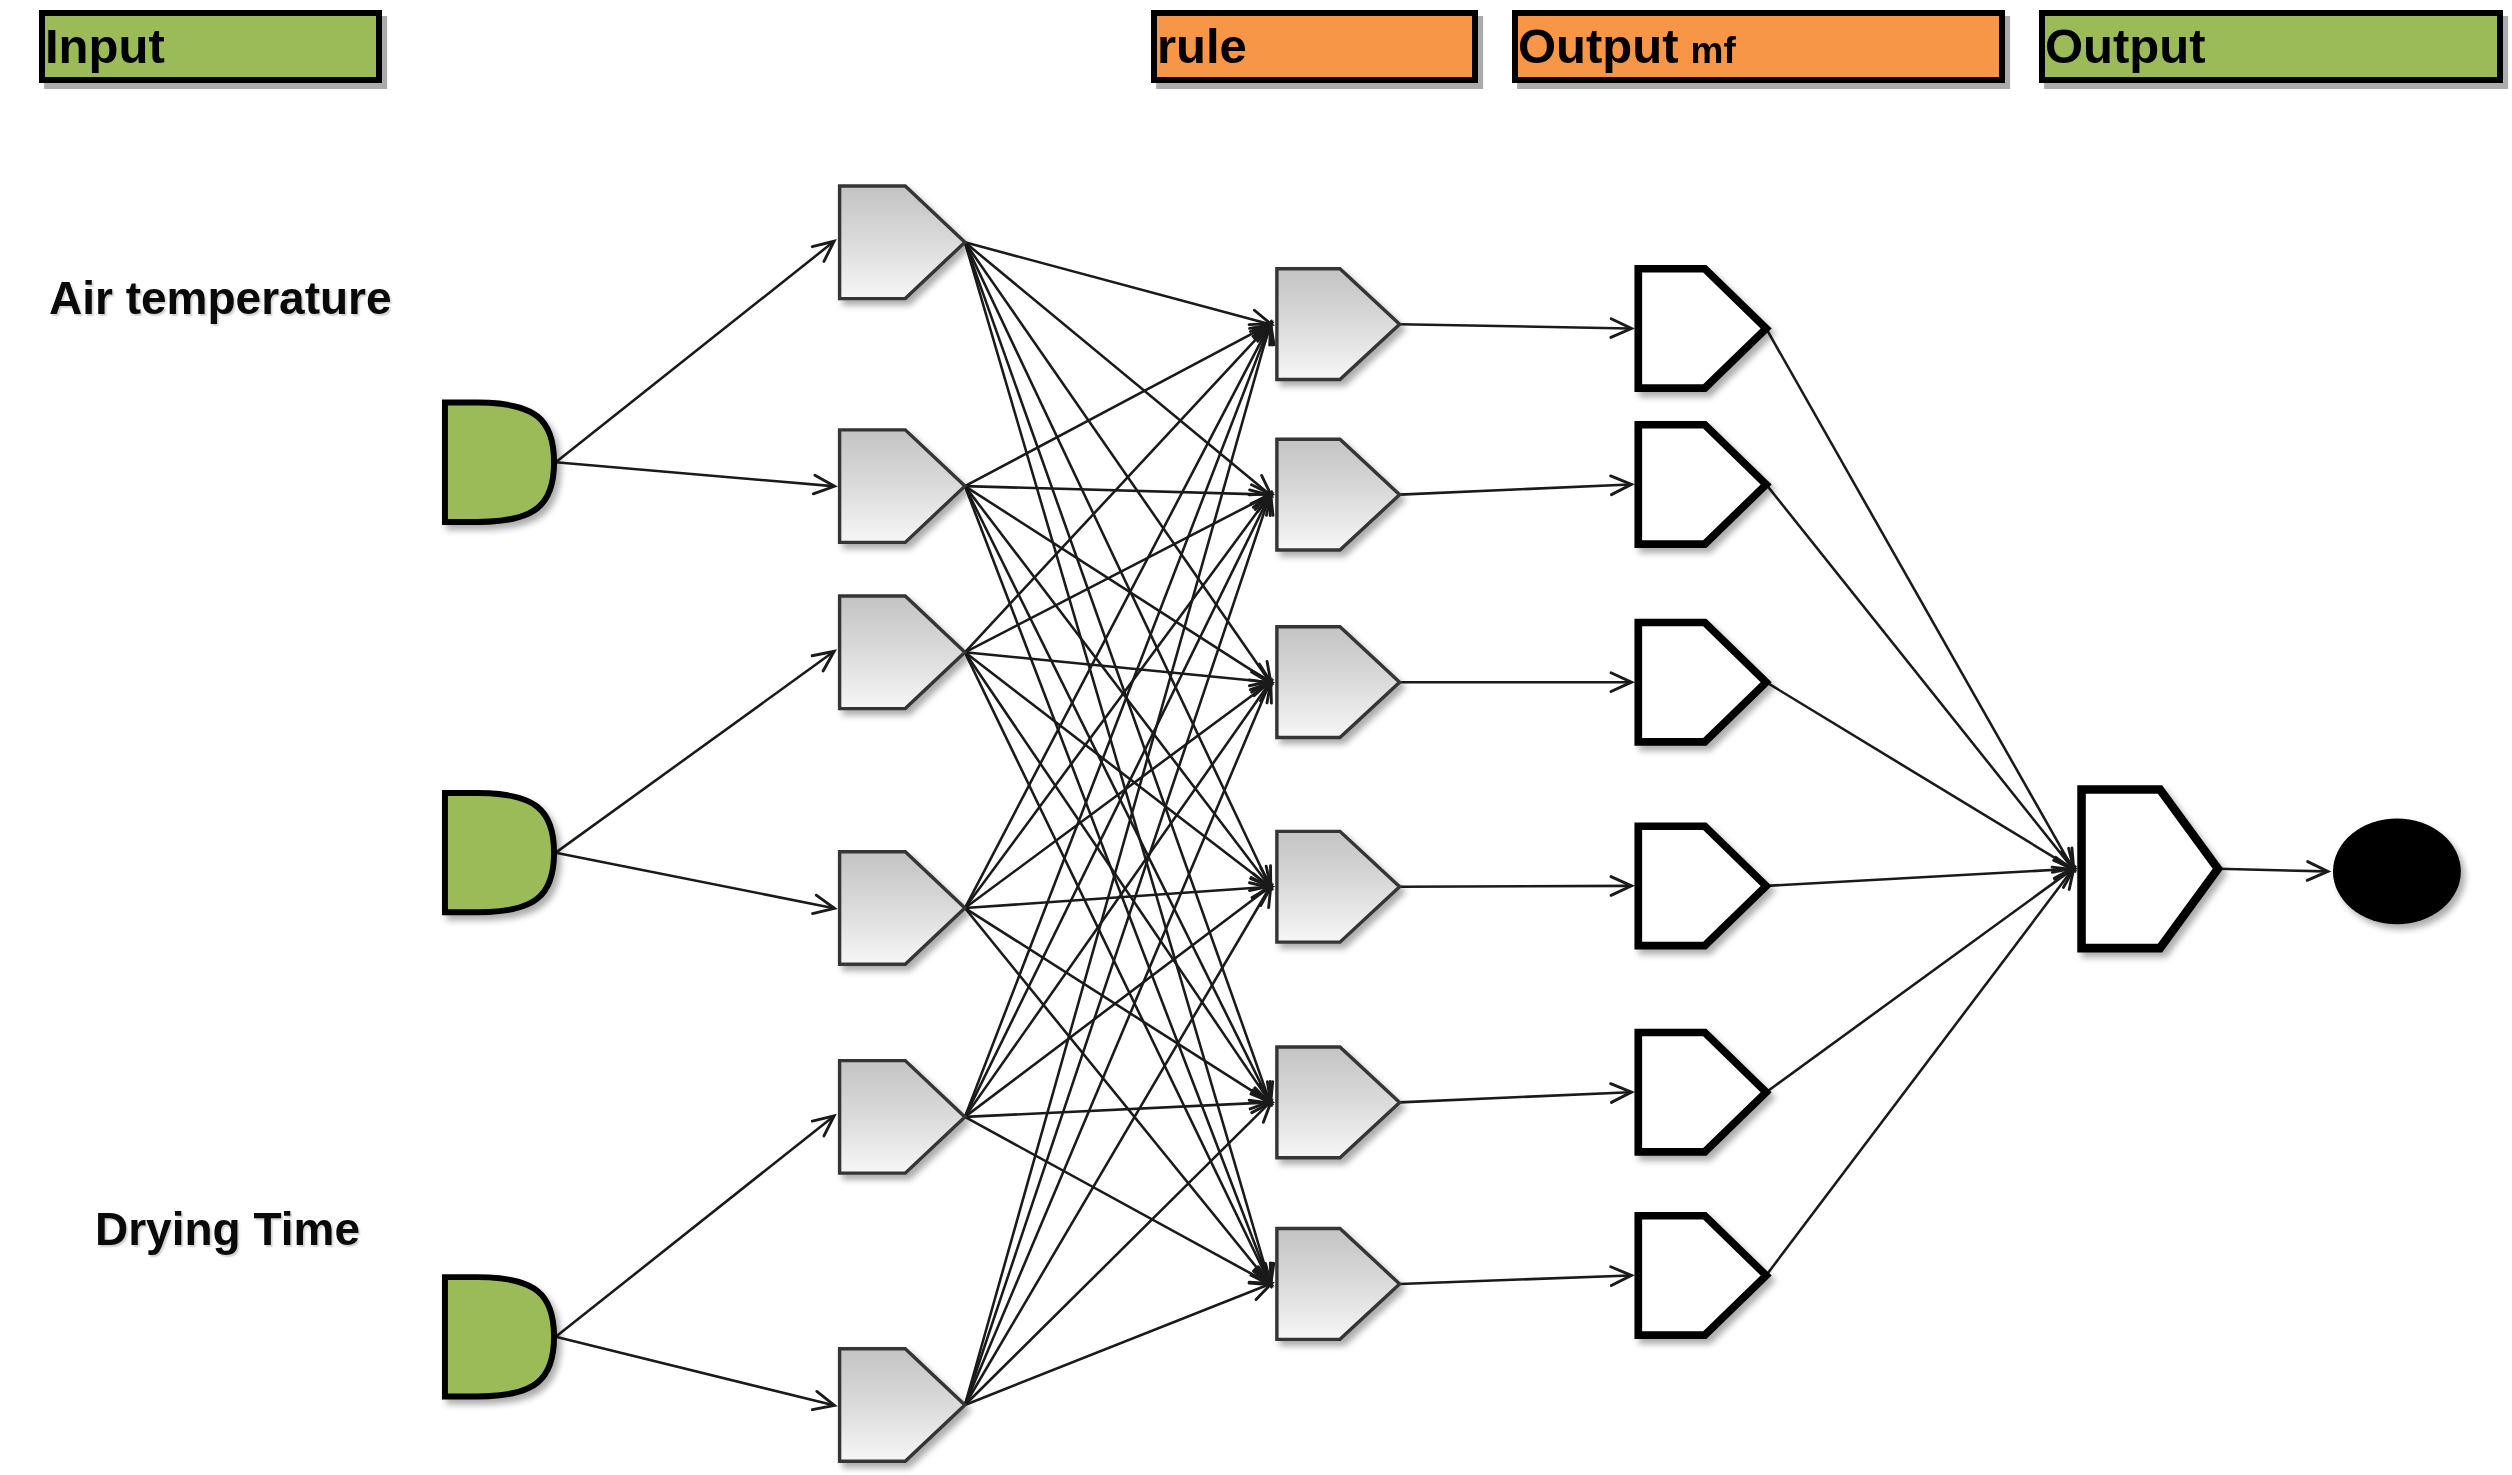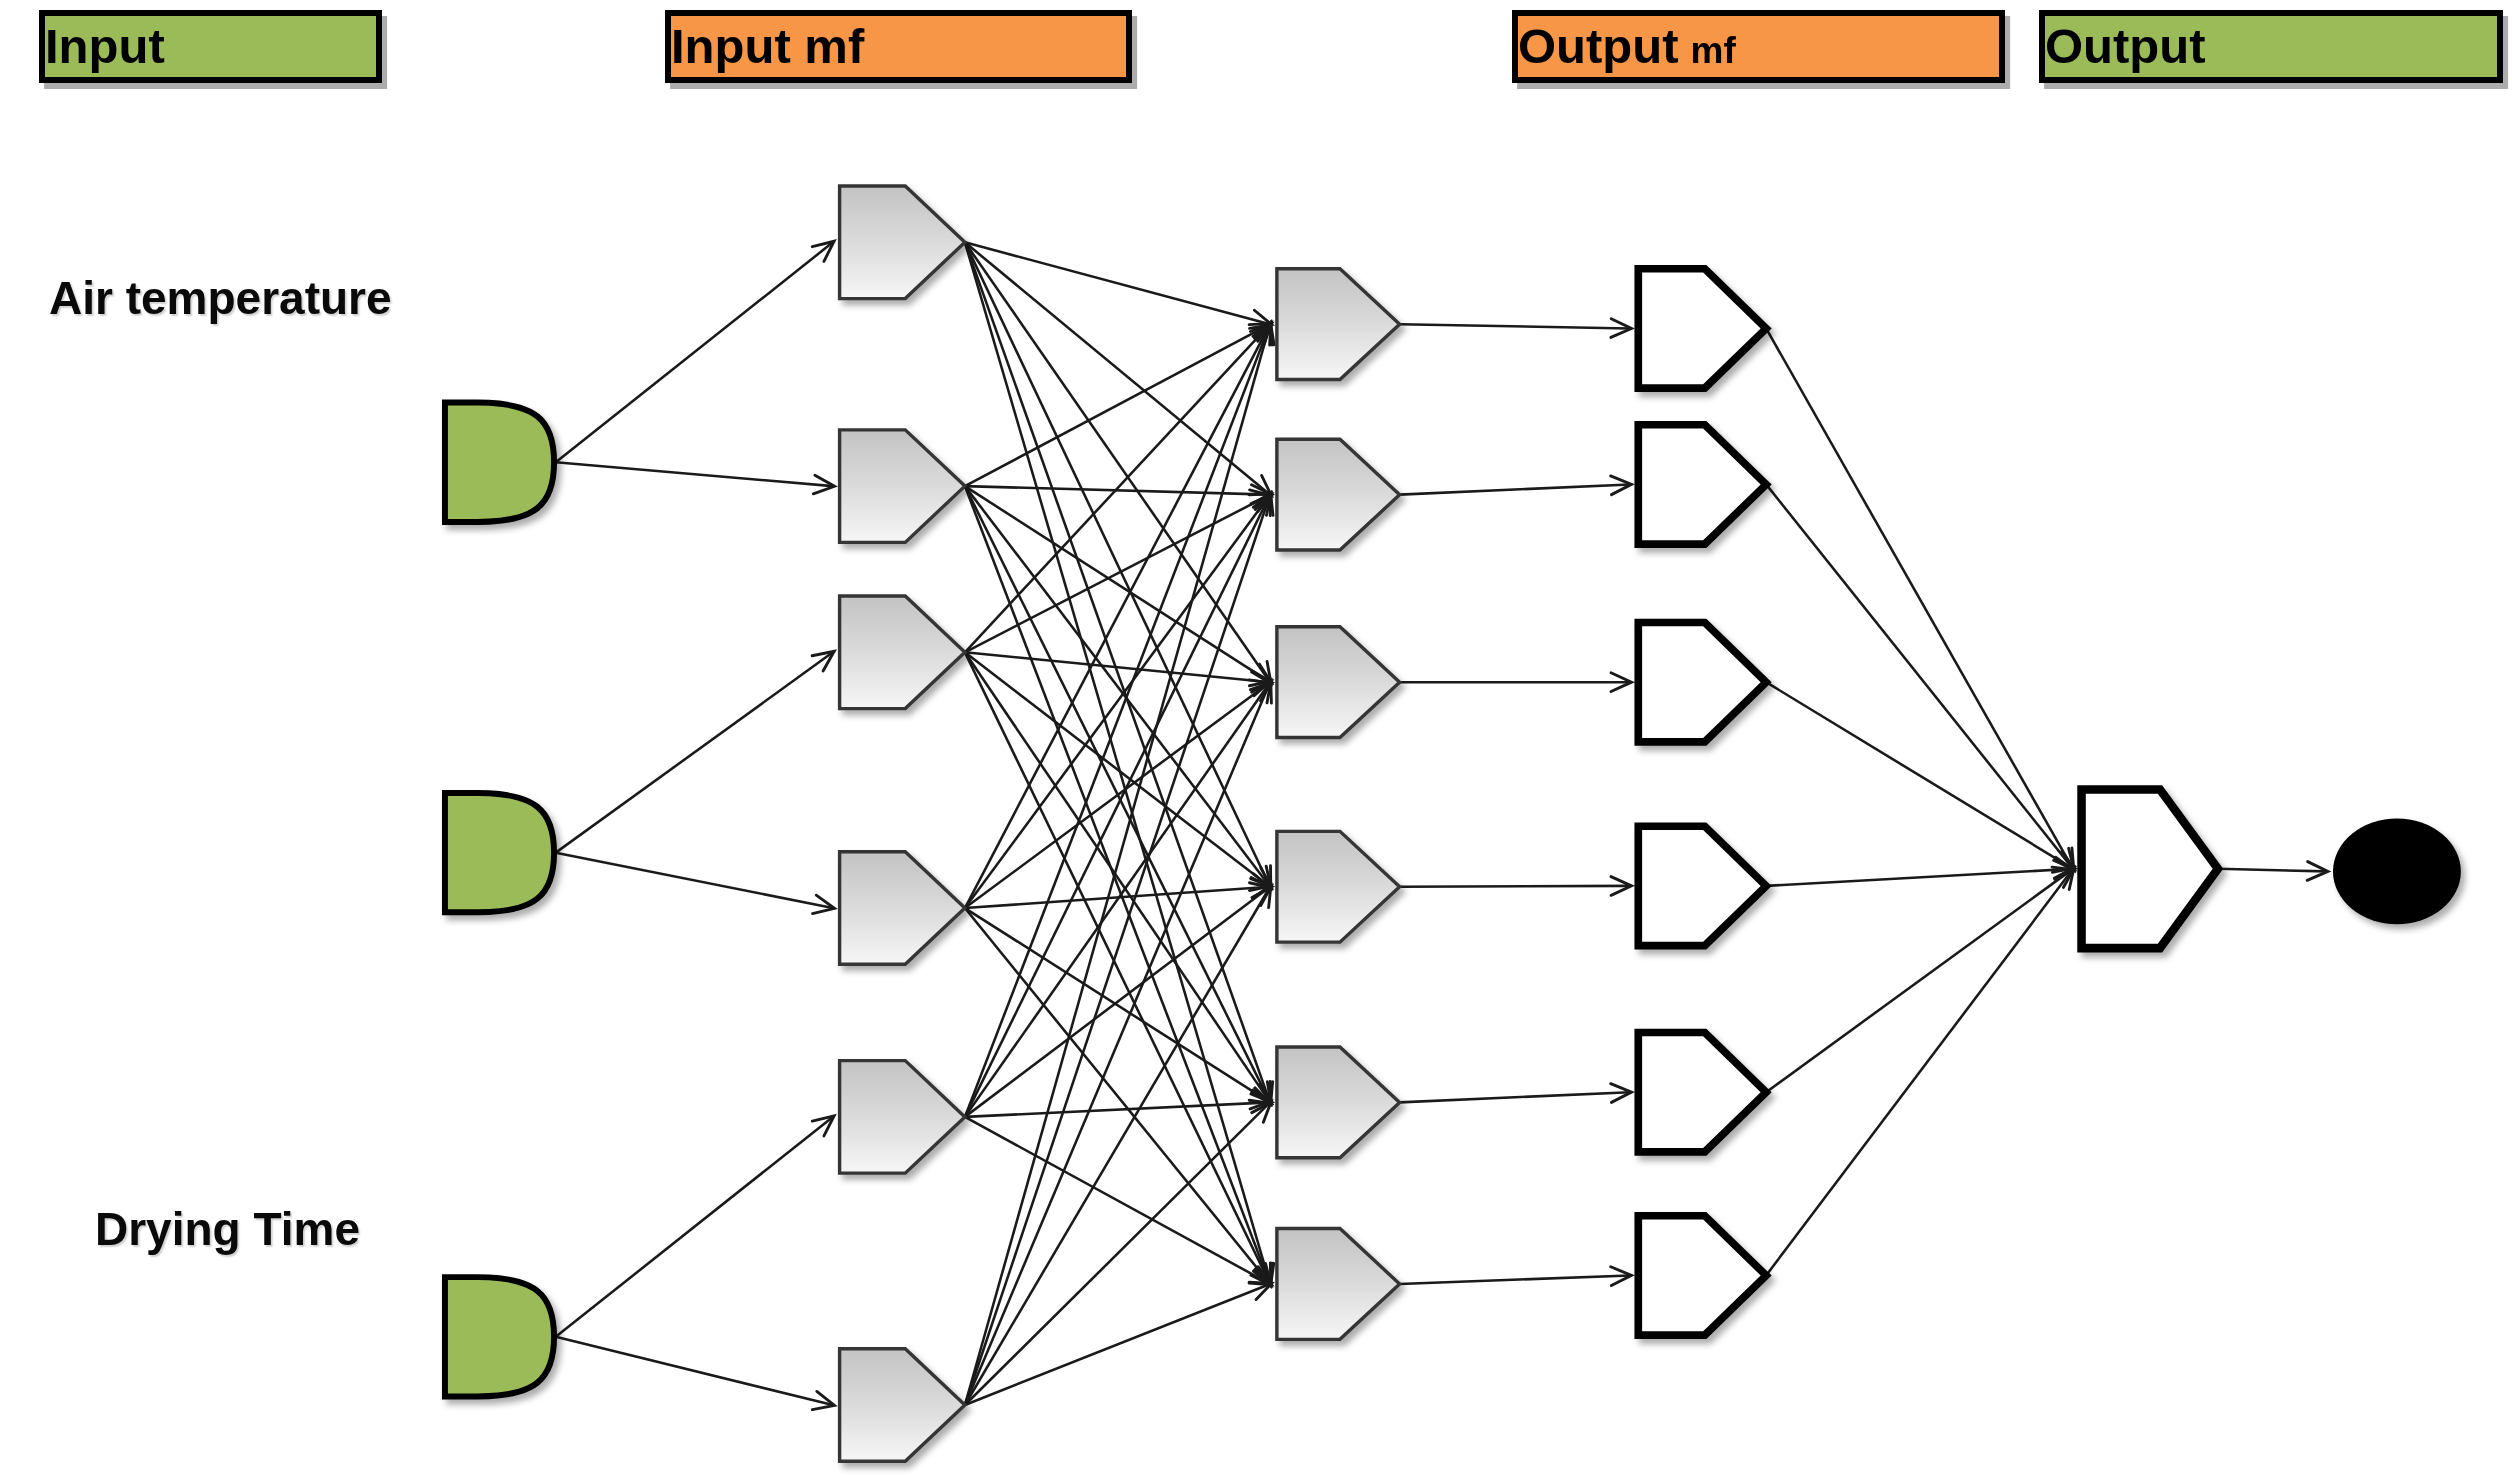--- a/index.html
+++ b/index.html
@@ -115,22 +115,22 @@
       <path d="M 2442,926 L 2534,926 L 2602,1019 L 2534,1112 L 2442,1112 Z" fill="#ffffff" stroke="#000000" stroke-width="10" stroke-linejoin="miter" filter="url(#sh)"></path>
       <path d="M 522,472 L 560,472 C 628,472 650,492 650,542 C 650,592 628,612 560,612 L 522,612 Z" fill="#9BBB59" stroke="#000000" stroke-width="7" filter="url(#sh)"></path>
       <path d="M 522,930 L 560,930 C 628,930 650,950 650,1000 C 650,1050 628,1070 560,1070 L 522,1070 Z" fill="#9BBB59" stroke="#000000" stroke-width="7" filter="url(#sh)"></path>
       <path d="M 522,1498 L 560,1498 C 628,1498 650,1518 650,1568 C 650,1618 628,1638 560,1638 L 522,1638 Z" fill="#9BBB59" stroke="#000000" stroke-width="7" filter="url(#sh)"></path>
       <ellipse cx="2812" cy="1022" rx="75" ry="62" fill="#000000" filter="url(#sh)"></ellipse>
     </svg>
 
   <div class="hdr" style="left: 39px; width: 343px; background: rgb(155, 187, 89);">
     <span>Input</span>
   </div>
-  <div class="hdr" style="left: 665px; width: 467px; background: rgb(247, 150, 70);">
-    <span>Input mf</span>
+  <div class="hdr" style="left: 1151px; width: 327px; background: rgb(247, 150, 70);">
+    <span>rule</span>
   </div>
   <div class="hdr" style="left: 1512px; width: 493px; background: rgb(247, 150, 70);">
     <span>Output</span>
     <span class="suffix">mf</span>
   </div>
   <div class="hdr" style="left: 2039px; width: 464px; background: rgb(155, 187, 89);">
     <span>Output</span>
   </div>
 
   <div class="inlabel" style="left:49px;top:271px;">Air temperature</div>

